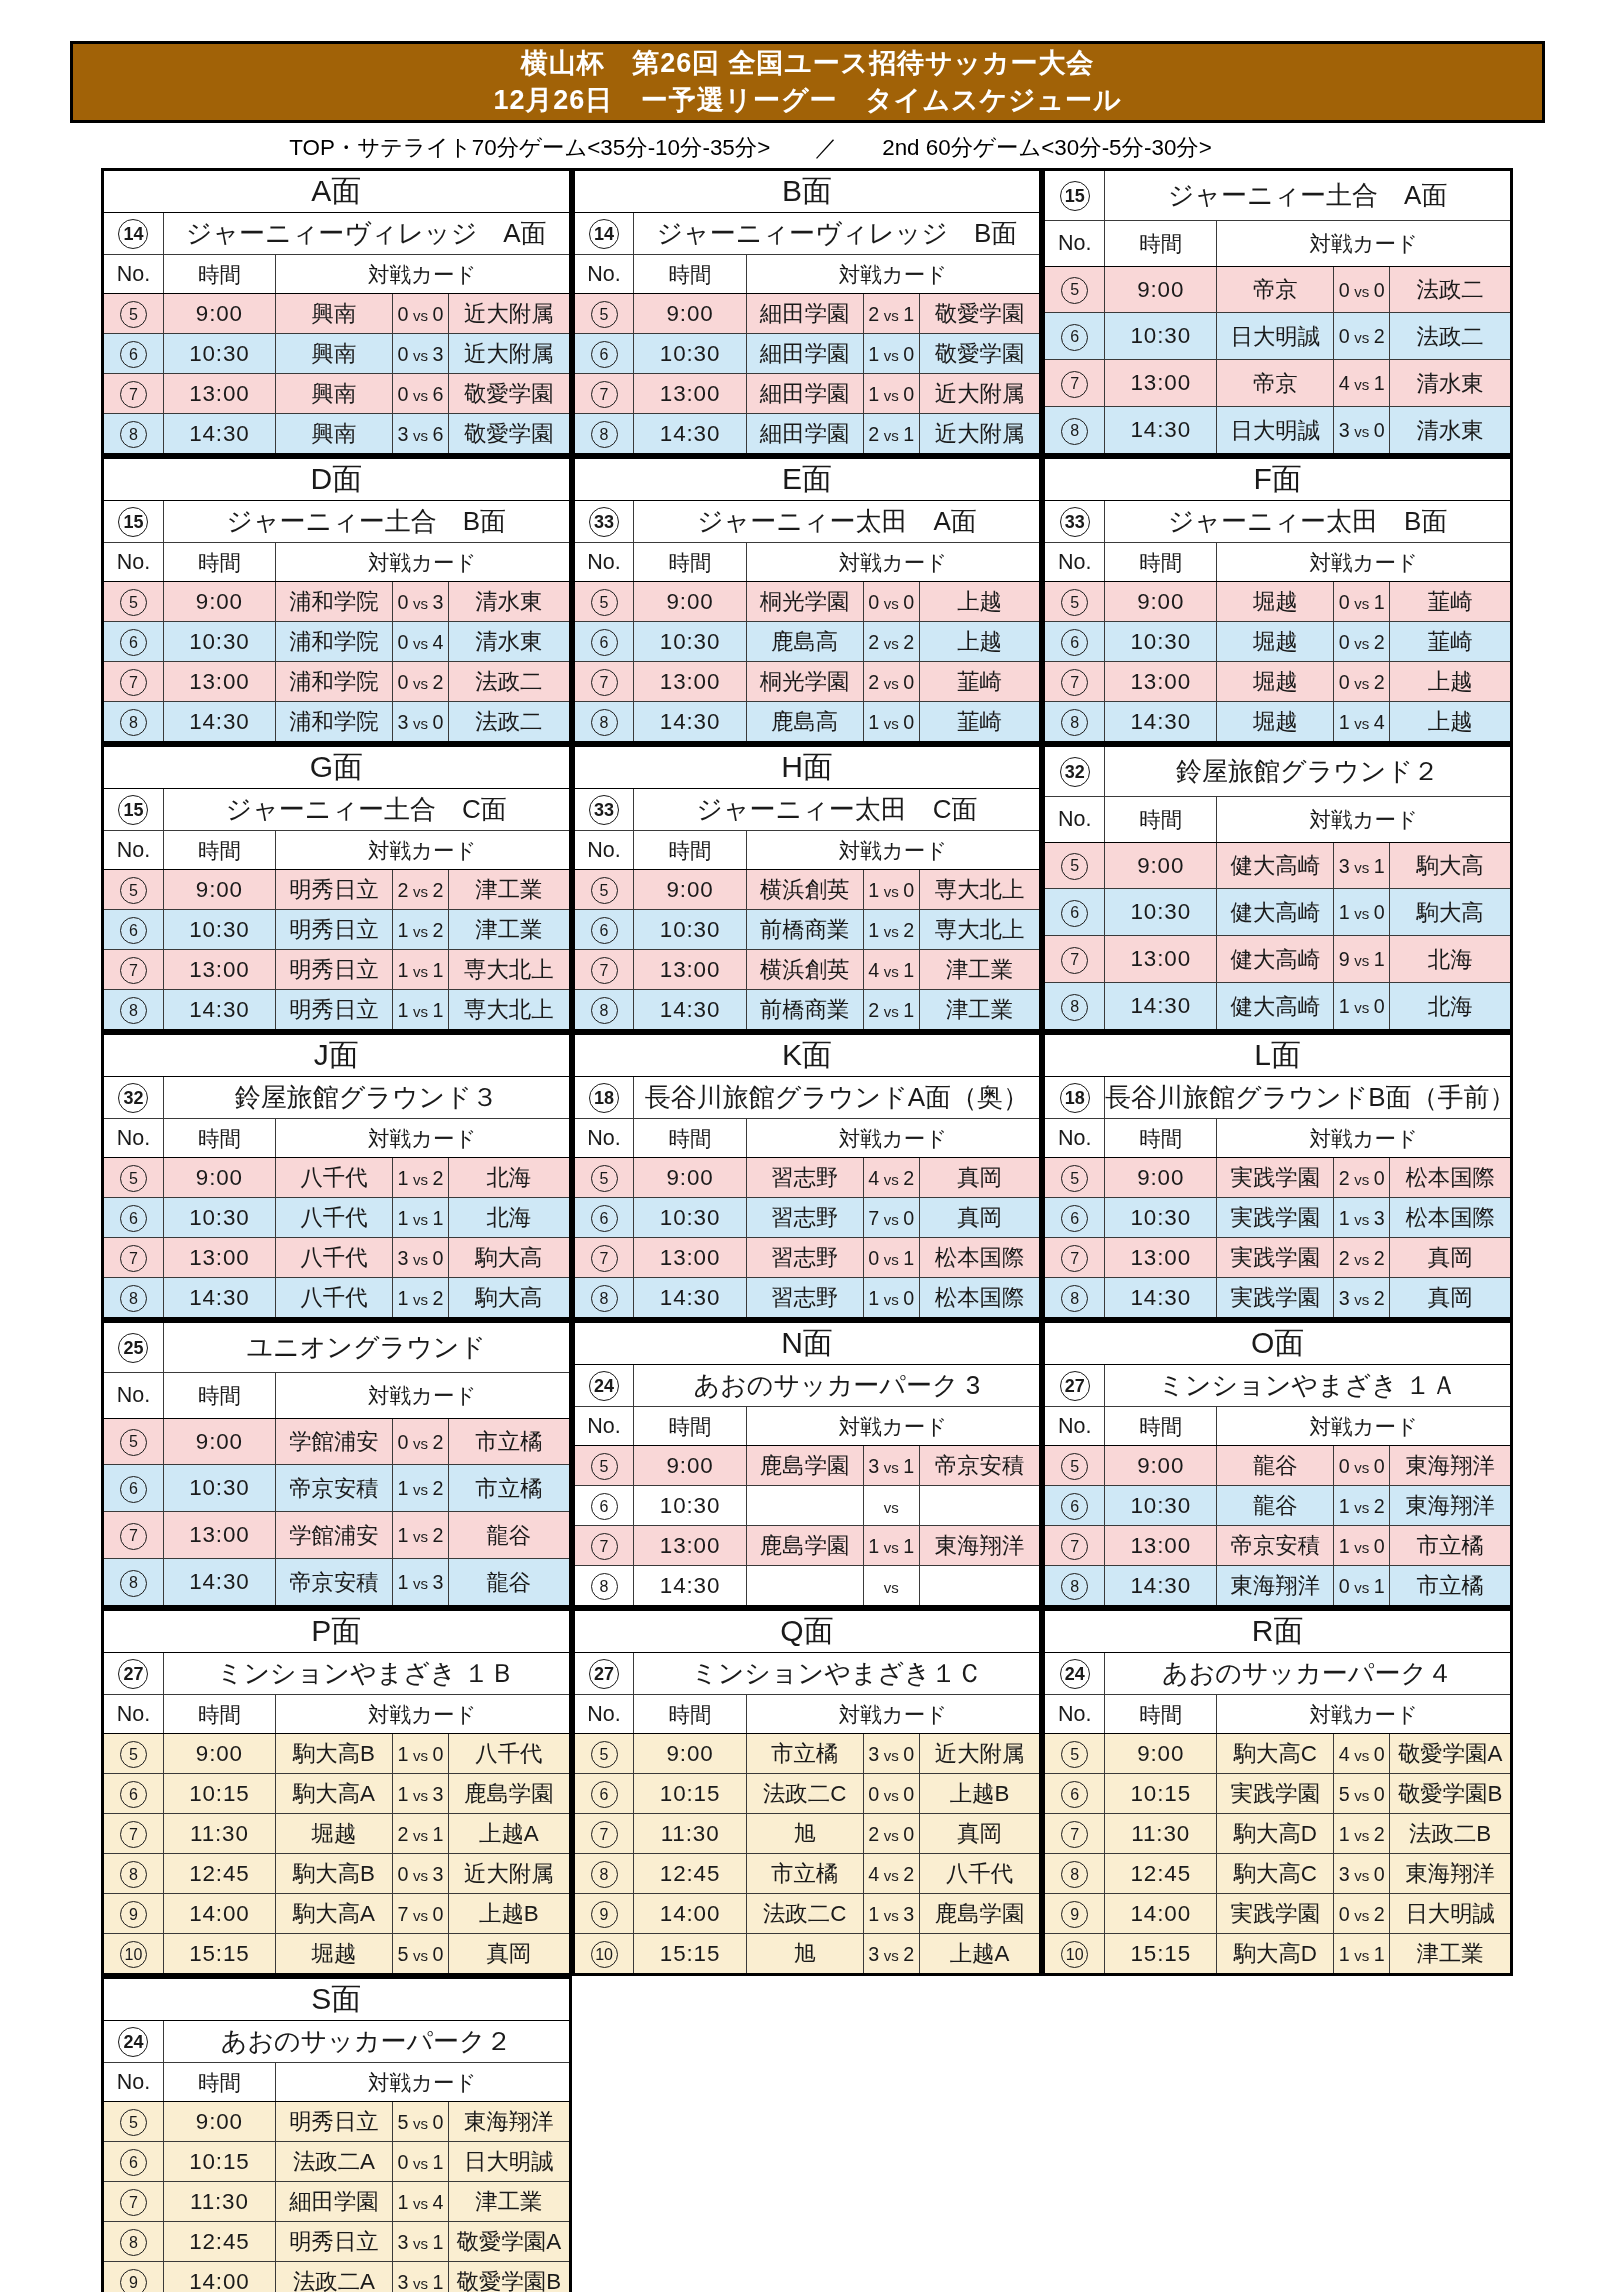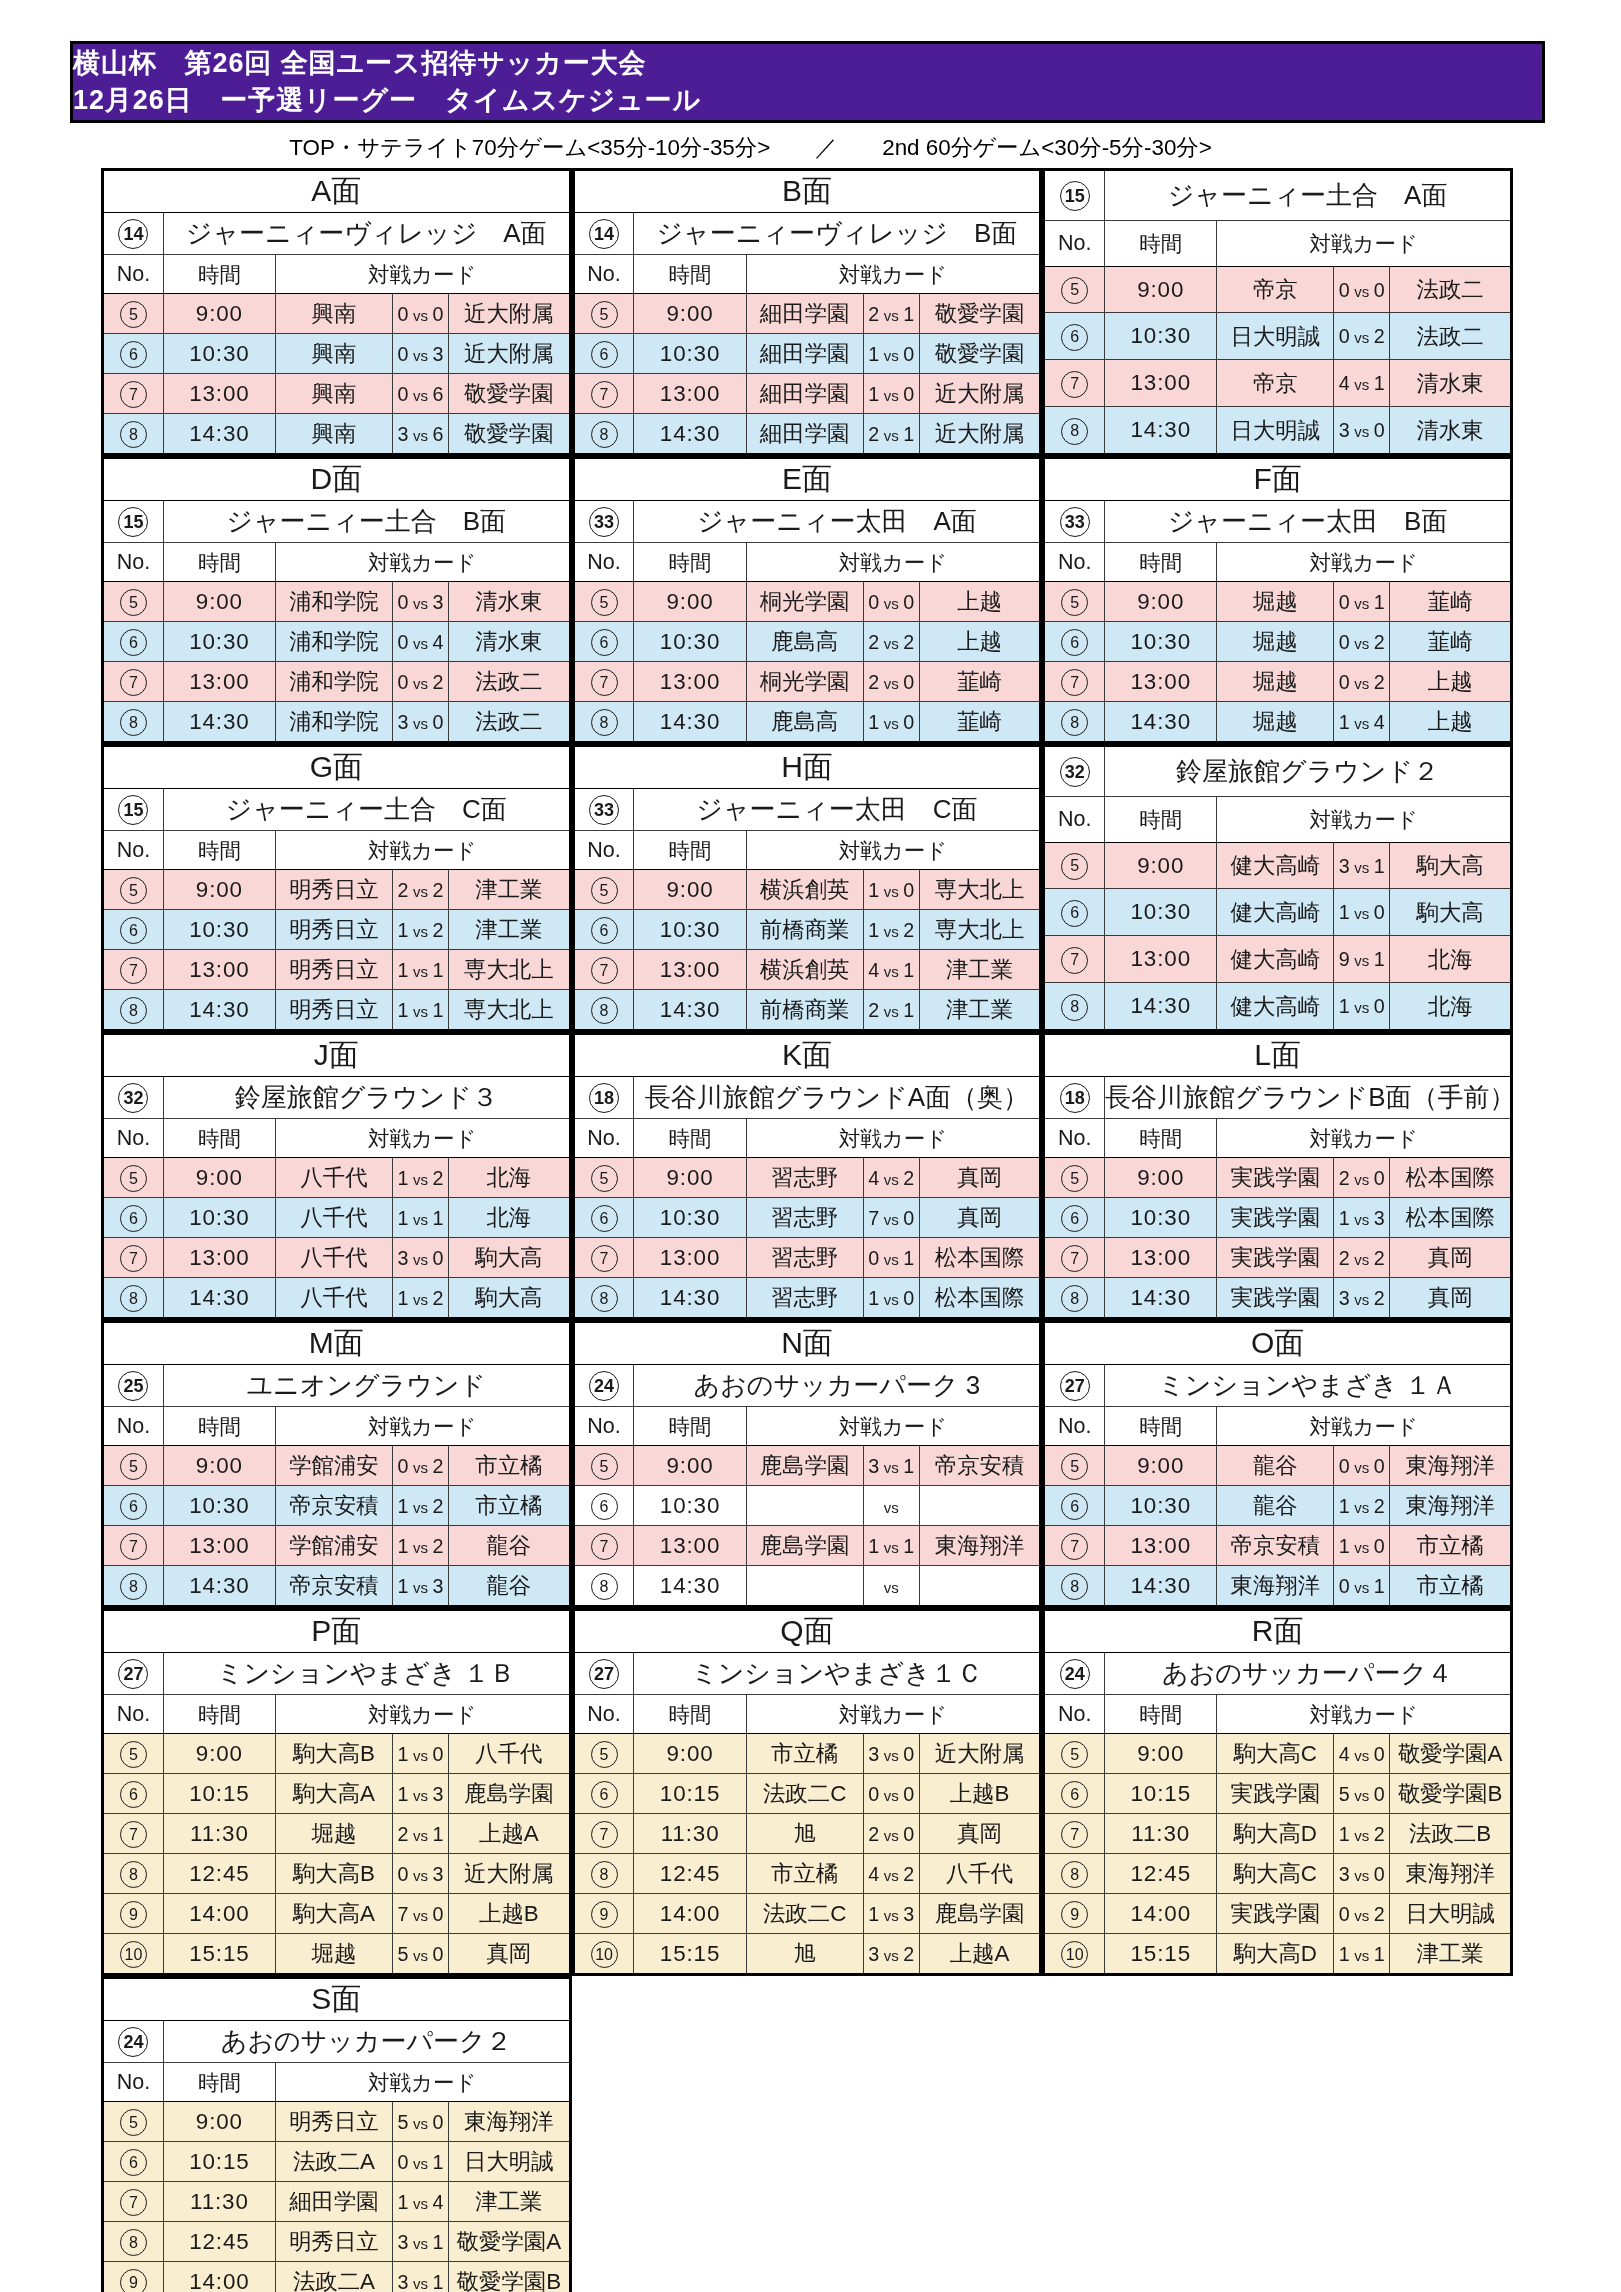--- a/index.html
+++ b/index.html
@@ -4,22 +4,22 @@
 <style>
   html,body{margin:0;padding:0;background:#ffffff;}
   body{
     width:1622px;height:2293px;position:relative;
     font-family:"Liberation Sans","DejaVu Sans",sans-serif;
     color:#1a1a1a;
     -webkit-font-smoothing:antialiased;
   }
   .title-bar{
     margin:41px 0 0 70px;width:1475px;height:82px;
-    background:#4c1d95;border:3.6px solid #000;
-    display:flex;flex-direction:column;justify-content:center;
+    background:#a16207;border:3.6px solid #000;
+    display:flex;flex-direction:column;align-items:center;justify-content:center;
     box-sizing:border-box;
   }
   .title-bar div{
     color:#ffffff;font-weight:bold;font-size:27px;line-height:37px;
     letter-spacing:0.9px;white-space:nowrap;
   }
   .subtitle{
     margin:9px 0 5.4px 70px;width:1361px;
     text-align:center;font-size:22.4px;color:#000;white-space:nowrap;
   }
@@ -865,23 +865,20 @@
 
   <table class="venue">
     <colgroup>
       <col class="c-no">
         <col class="c-time">
         <col class="c-home">
         <col class="c-score">
         <col class="c-away">
     </colgroup>
     <tbody>
-      <tr class="plane-row">
-        <th colspan="5" class="plane">M面</th>
-      </tr>
       <tr class="name-row">
         <th class="numcell">
           <span class="circ big">25</span>
         </th>
         <th colspan="4" class="vname">ユニオングラウンド</th>
       </tr>
       <tr class="colhead-row">
         <th class="ch">No.</th>
         <th class="ch">時間</th>
         <th class="ch" colspan="3">対戦カード</th>

